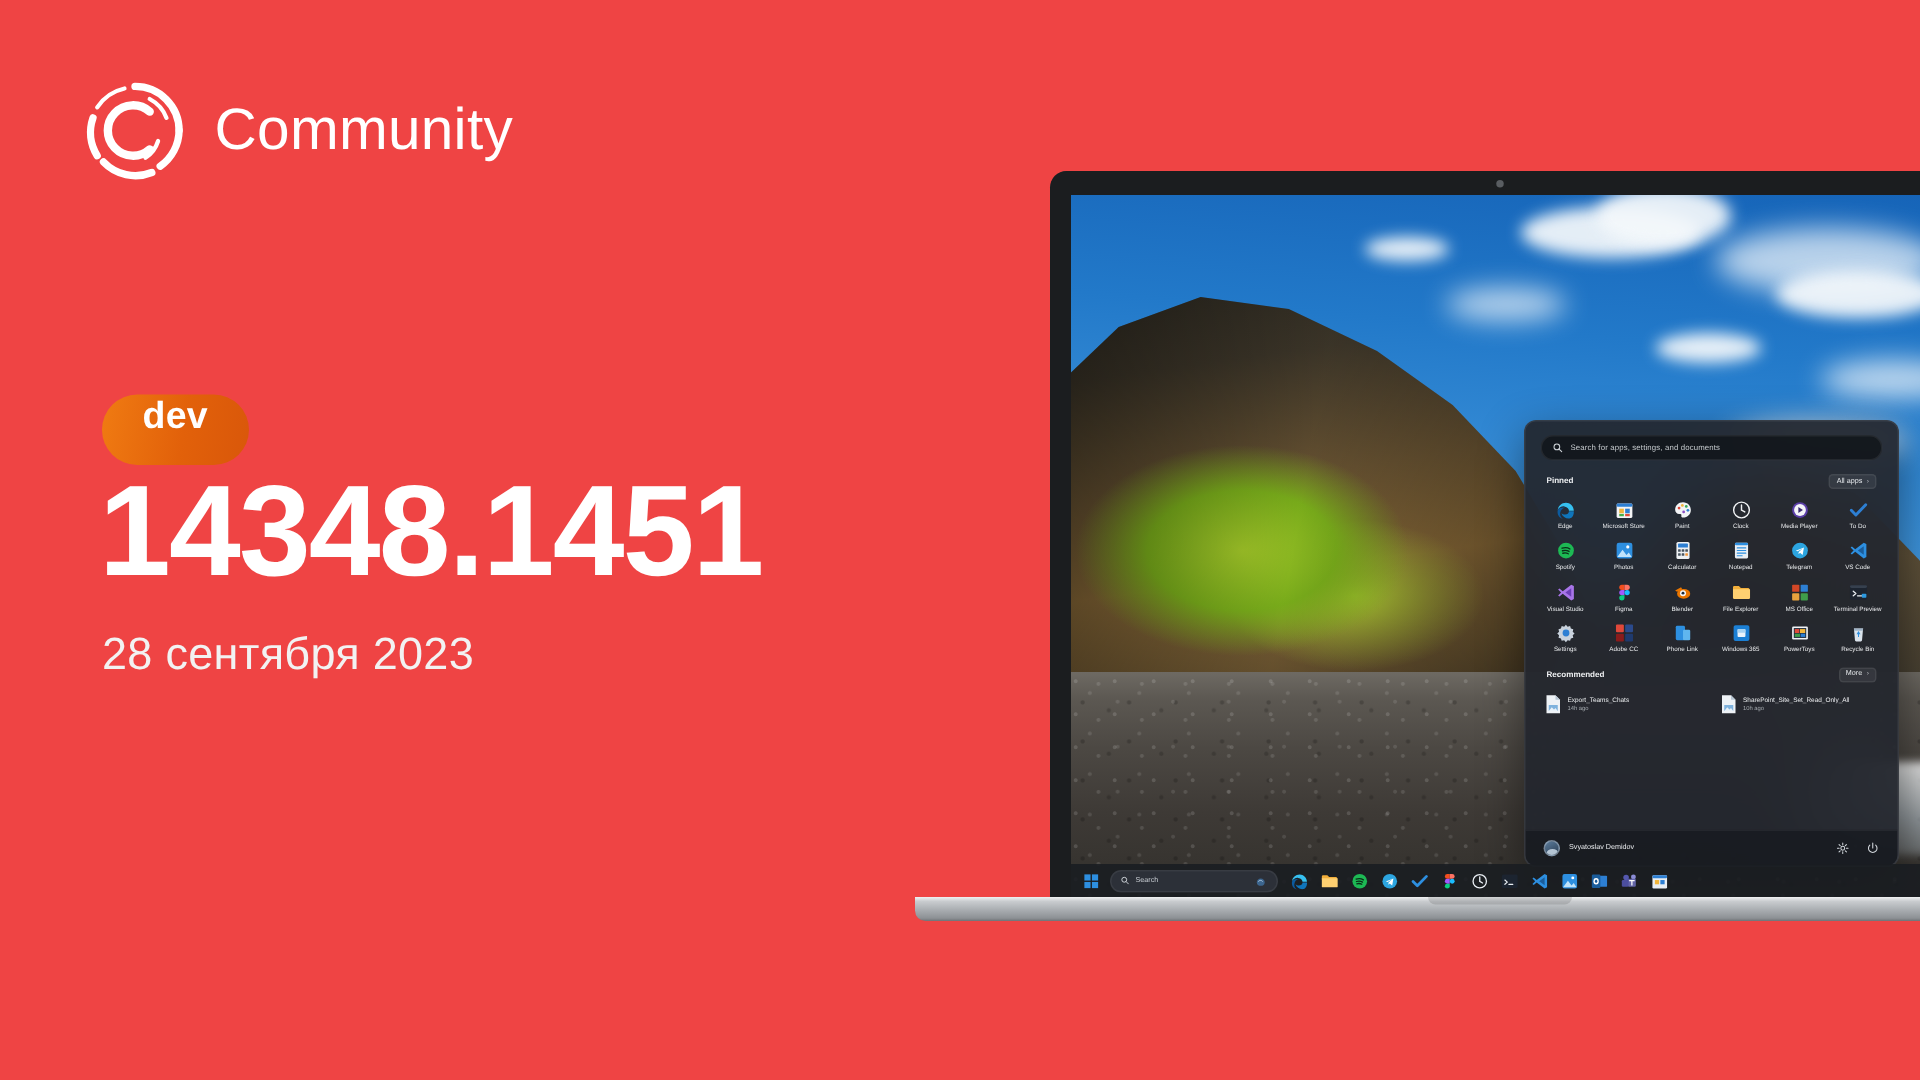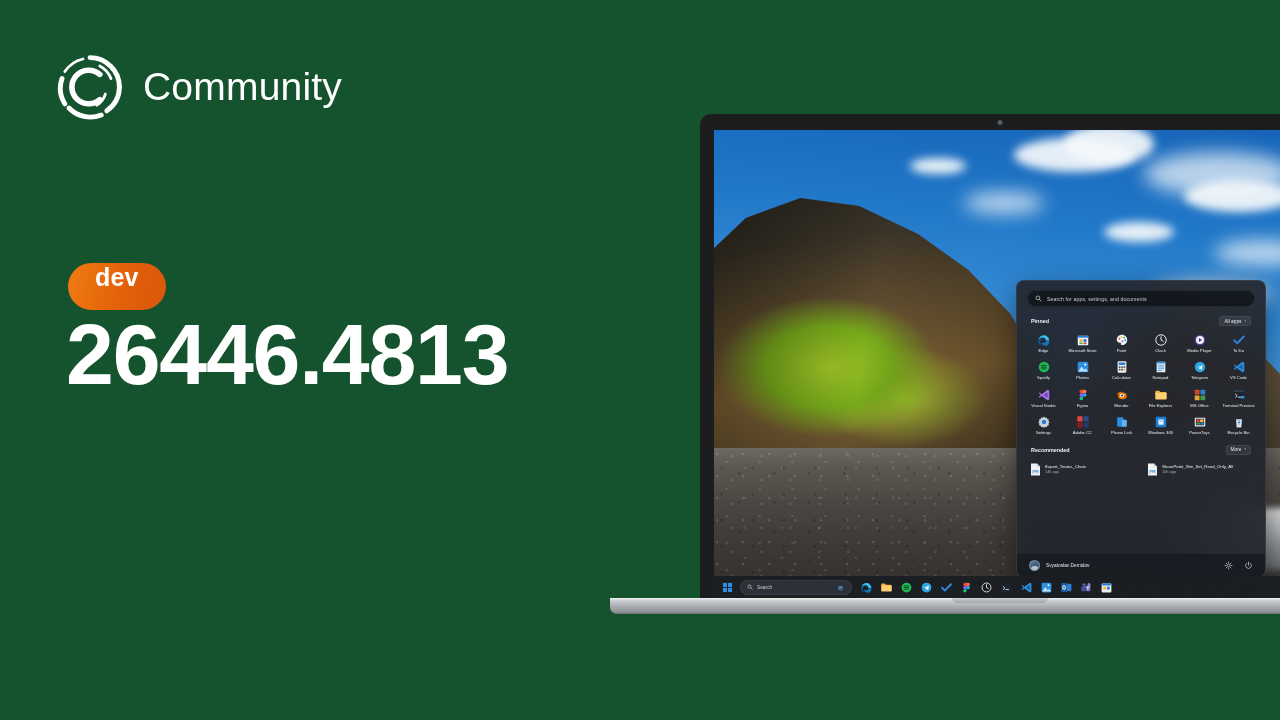--- a/index.html
+++ b/index.html
@@ -4,21 +4,21 @@
 <style>
   * { box-sizing: border-box; margin: 0; padding: 0; }
 
   html, body {
     width: 1280px; height: 720px;
     background: #262626;
     overflow: hidden;
     font-family: "Liberation Sans", sans-serif;
   }
 
-  #stage { position: relative; width: 1280px; height: 720px; background: #14532d; }
+  #stage { position: relative; width: 1280px; height: 720px; background: #ef4444; }
 
   
   .brand { position: absolute; left: 55px; top: 52px; display: flex; align-items: center; gap: 18px; }
   .brand-logo { width: 70px; height: 70px; flex: 0 0 70px; }
   .brand-name { font-size: 39px; color: #ffffff; font-weight: 400; letter-spacing: .2px; }
 
   .badges { position: absolute; left: 68px; top: 263px; display: flex; gap: 9px; }
   .badge {
     height: 47px; border-radius: 24px; display: flex; align-items: flex-start; justify-content: center;
     padding: 0 27px; color: #fff; font-size: 25px; font-weight: 700; letter-spacing: .2px;
@@ -225,21 +225,22 @@
     </svg>
     <div class="brand-name">Community</div>
   </div>
 
   <div class="badges">
     <div class="badge badge-dev">
       <span>dev</span>
     </div>
   </div>
 
-  <div class="build-number">26446.4813</div>
+  <div class="build-number">14348.1451</div>
+  <div class="build-date">28 сентября 2023</div>
 
   <div class="laptop">
     <div class="laptop-lid">
       <div class="laptop-bezel">
         <div class="webcam"></div>
 
         <div class="screen">
 
           <div class="wallpaper">
             <div class="wp-sky"></div>

